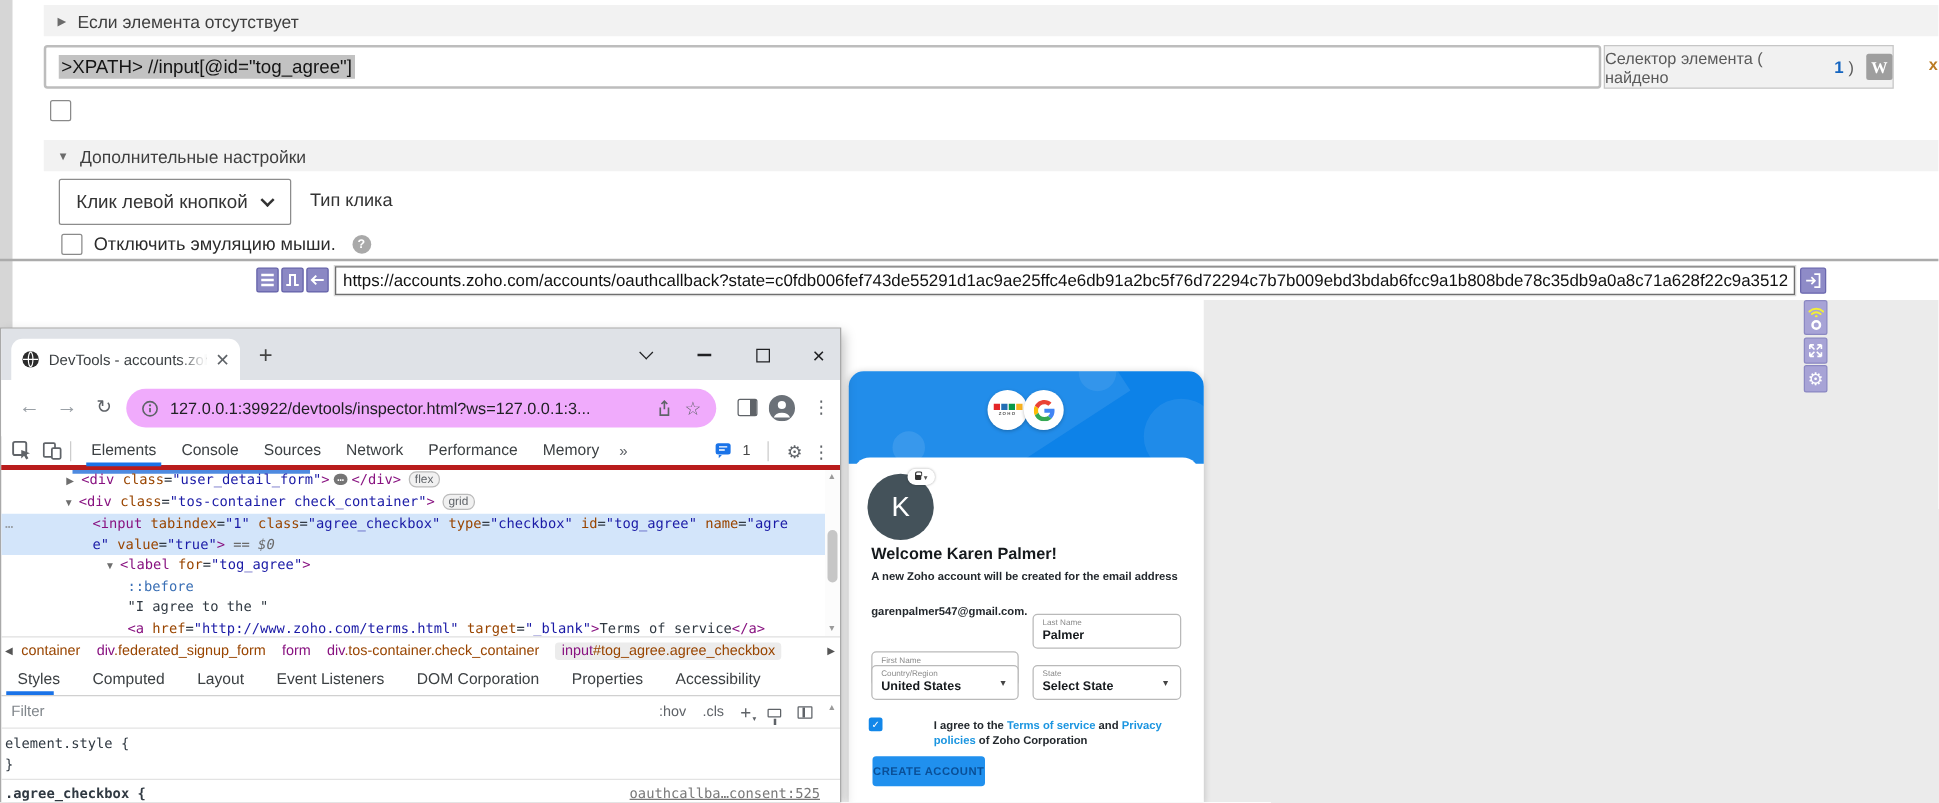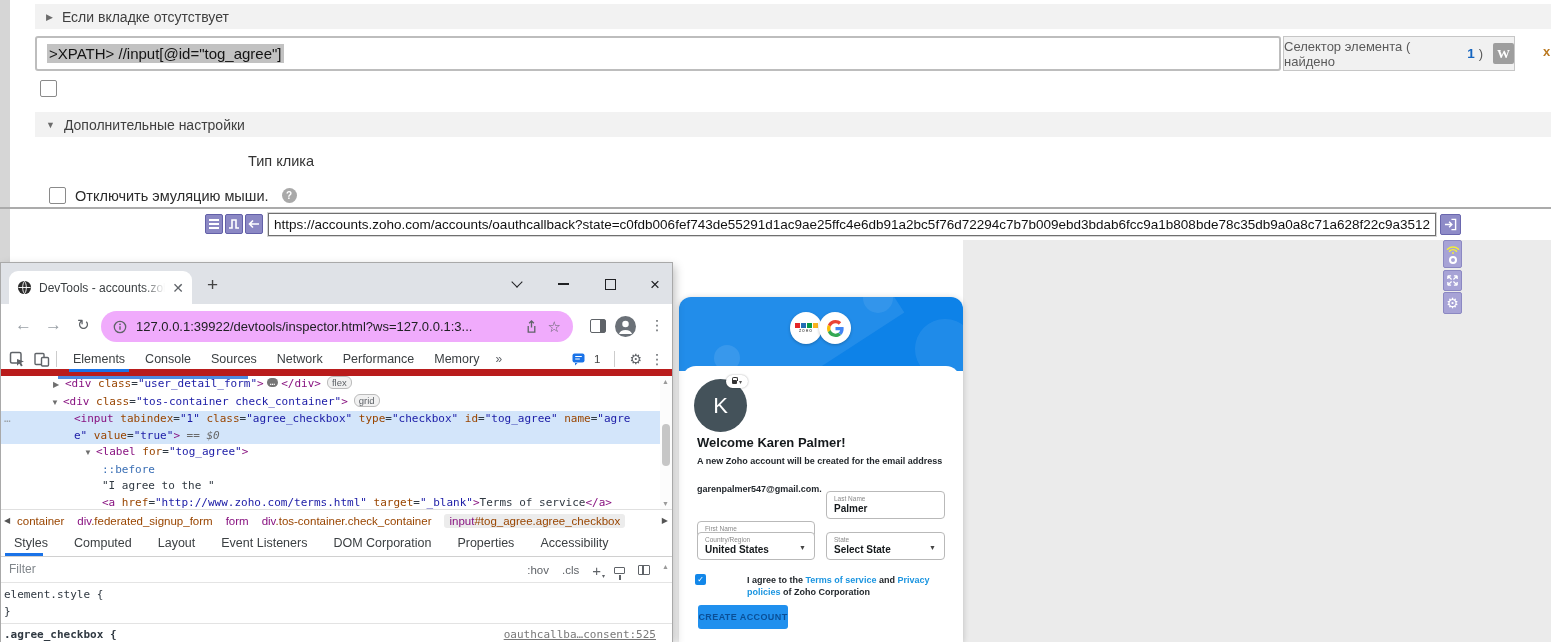--- a/index.html
+++ b/index.html
@@ -83,21 +83,21 @@
   .ctl-close{font-size:17px;line-height:17px;}
   .dt-addr{position:absolute;left:0;top:41px;width:100%;height:45px;background:#fff;display:flex;align-items:center;}
   .nav-arrow{font-size:17px;color:#9aa0a6;position:absolute;top:11px;}
   .reload{font-size:15px;color:#5f6368;position:absolute;top:12px;}
   .omnibox{position:absolute;left:100px;top:7px;width:472px;height:31px;background:#f0abfc;border-radius:16px;display:flex;align-items:center;gap:9px;padding:0 12px;}
   .omni-url{flex:1;font-size:13px;color:#202124;white-space:nowrap;overflow:hidden;}
   .star{font-size:15px;color:#5f6368;}
   .side-panel-ic{position:absolute;left:589px;top:15px;width:16px;height:14px;border:1.6px solid #5f6368;border-radius:2px;}
   .side-panel-ic i{position:absolute;right:0;top:0;bottom:0;width:5px;background:#5f6368;}
   .dots{font-size:14px;color:#5f6368;}
-  .dt-toolbar{position:absolute;left:0;top:86px;width:100%;height:27px;border-bottom:7px solid #b91c1c;display:flex;align-items:center;font-size:12.5px;color:#3c4043;}
+  .dt-toolbar{position:absolute;left:0;top:86px;width:100%;height:27px;border-bottom:4px solid #b91c1c;display:flex;align-items:center;font-size:12.5px;color:#3c4043;}
   .dt-tool-ic{margin-left:8px;display:flex;align-items:center;}
   .vdiv{width:1px;height:16px;background:#ccc;margin:0 6px;}
   .dt-ptab{padding:5px 10px 6px;position:relative;white-space:nowrap;}
   .dt-ptab.active::after{content:"";position:absolute;left:6px;right:6px;bottom:0;height:3px;background:#1a73e8;}
   .more-tabs{font-size:12px;color:#5f6368;padding:0 6px;}
   .dt-tb-right{margin-left:auto;display:flex;align-items:center;gap:8px;padding-right:8px;}
   .badge-count{font-size:11.5px;color:#474747;}
   .gear-g{font-size:14px;color:#5f6368;}
   .dt-tree{position:absolute;left:0;top:113px;width:100%;height:133px;font-family:"DejaVu Sans Mono","Liberation Mono",monospace;font-size:11px;line-height:16.5px;color:#303942;overflow:hidden;}
   .blue-strip{position:absolute;left:57px;top:0;width:190px;height:3px;background:#4e8ae0;}
@@ -145,21 +145,21 @@
 </style>
 </head>
 <body>
 
 <div class="screen">
 
   <div class="abs left-strip"></div>
 
   <div class="abs hbar" style="top:4px;">
     <span class="tri">▶</span>
-    <span>Если вкладке отсутствует</span>
+    <span>Если элемента отсутствует</span>
   </div>
 
   <div class="abs xpath-box">
     <span class="selected">&gt;XPATH&gt; //input[@id="tog_agree"]</span>
   </div>
 
   <div class="abs selector-box">
     <span>Селектор элемента ( найдено </span>
       <b>1</b>
       <span> )</span>
@@ -169,20 +169,24 @@
 
   <div class="abs cbrow" style="left:40px;top:80px;">
     <span class="cbx"></span>
   </div>
 
   <div class="abs hbar" style="top:112px;">
     <span class="tri">▼</span>
     <span>Дополнительные настройки</span>
   </div>
 
+  <div class="abs dropdown">
+    <span>Клик левой кнопкой</span>
+    <span class="chev"></span>
+  </div>
   <div class="abs type-label">Тип клика</div>
 
   <div class="abs cbrow" style="left:49px;top:187px;">
     <span class="cbx"></span>
     <span>Отключить эмуляцию мыши.</span>
     <span class="help-dot">?</span>
   </div>
 
   <div class="abs hdivider"></div>
 

